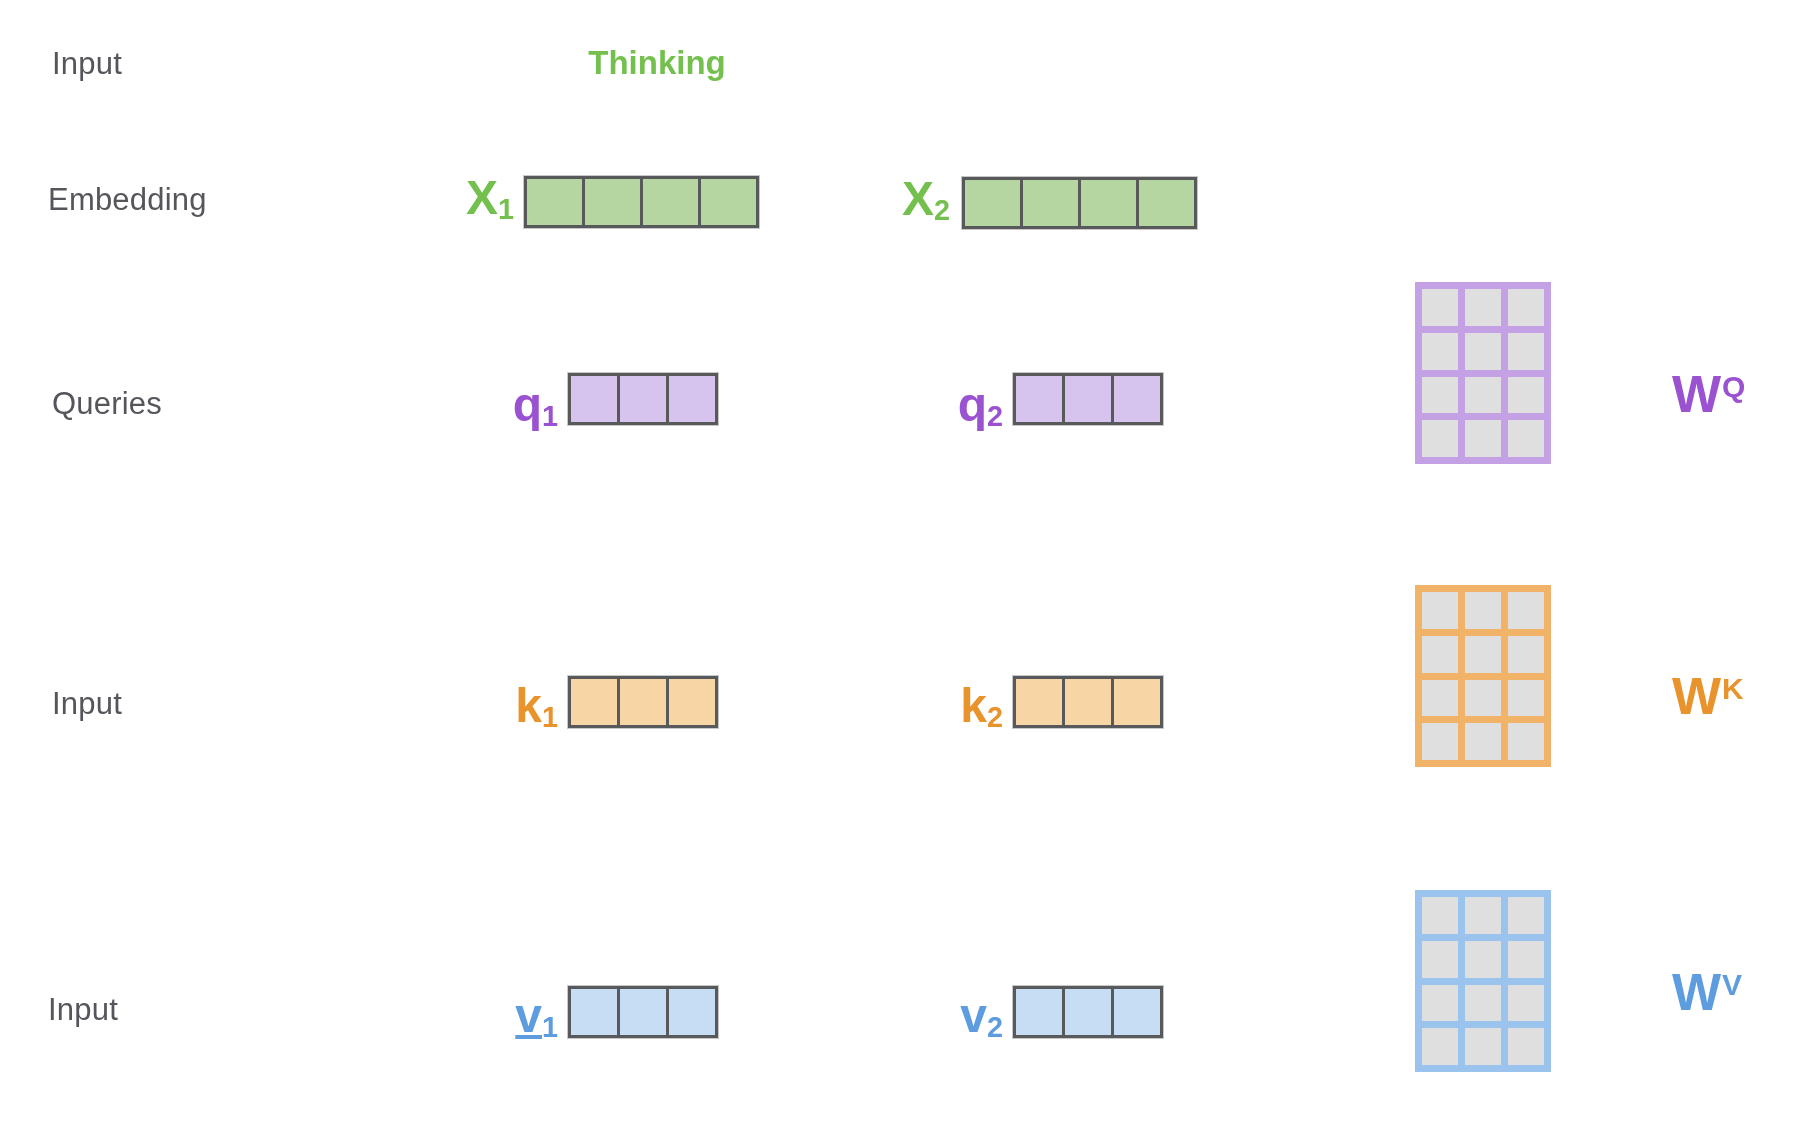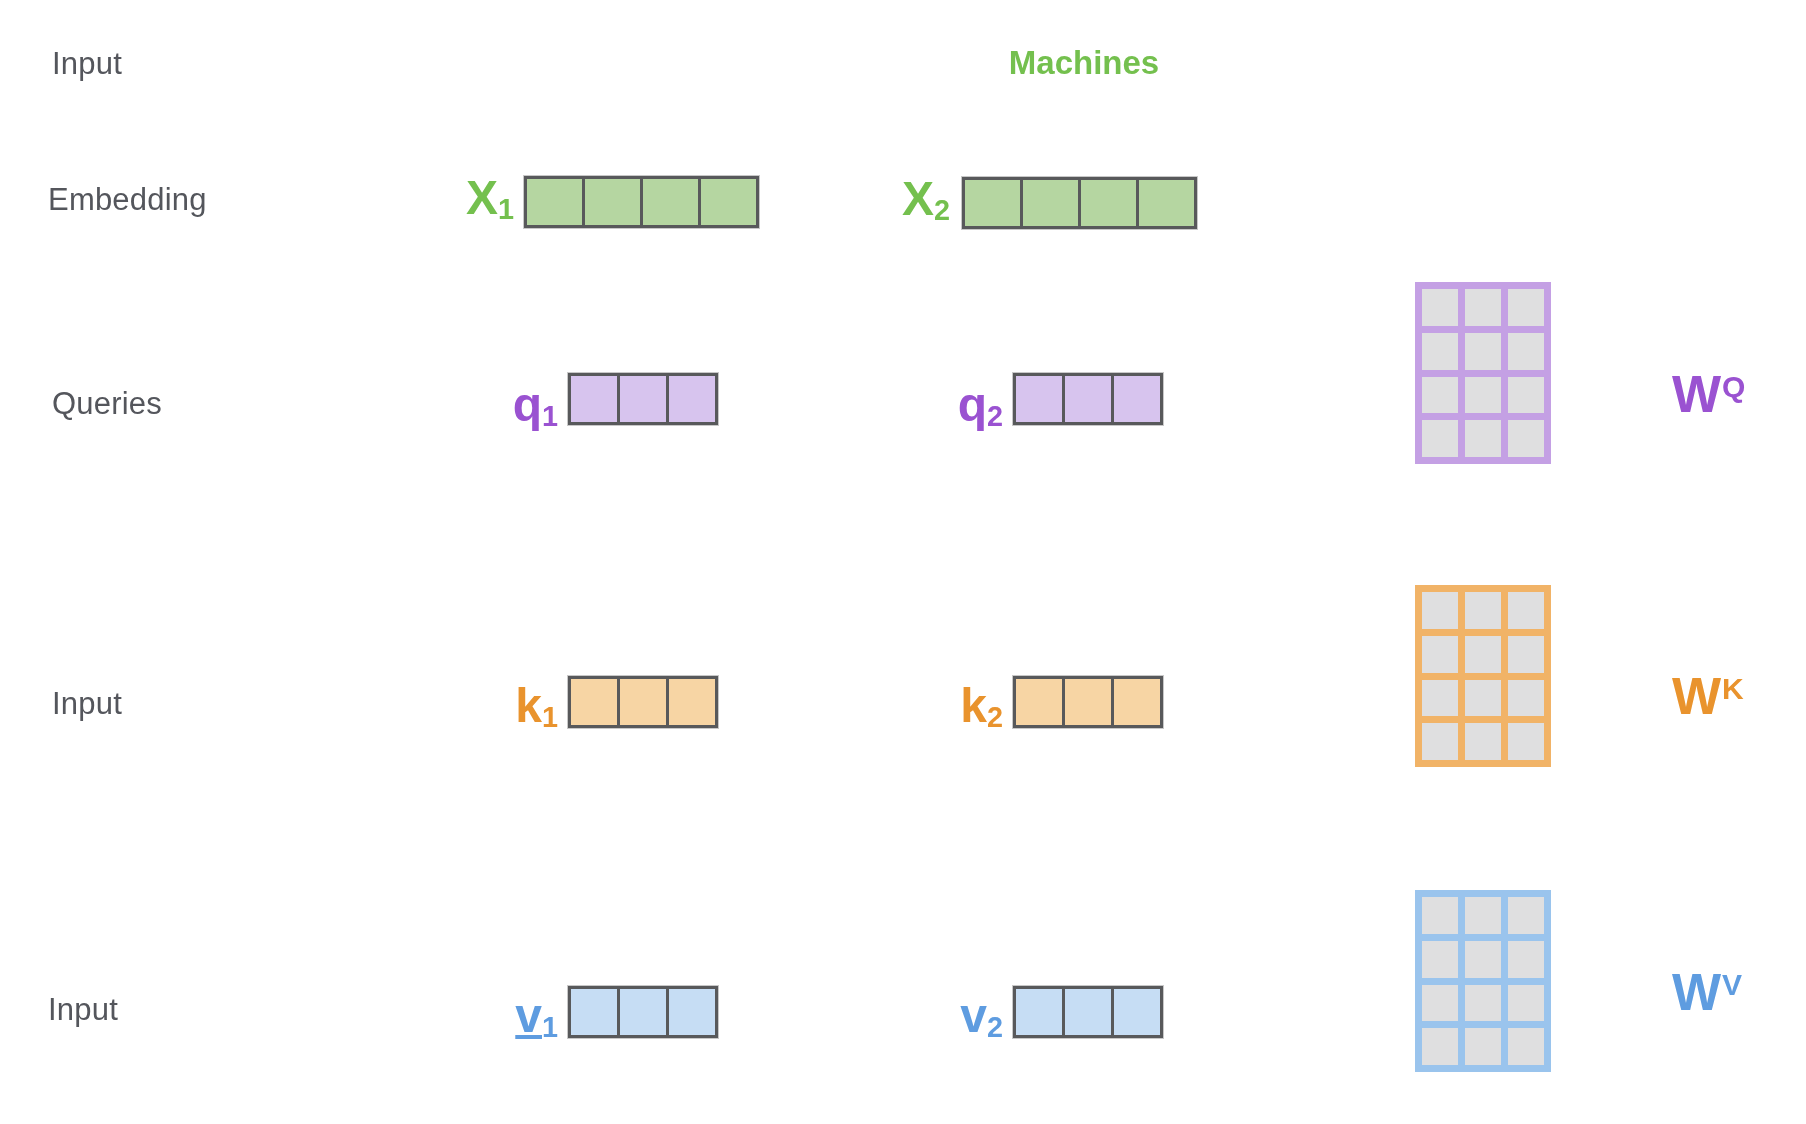--- a/index.html
+++ b/index.html
@@ -69,21 +69,21 @@
     letter-spacing:1px;
   }
   .wlabel sup{font-size:30px;vertical-align:15px;letter-spacing:0;}
 </style>
 </head>
 <body>
 
 <div class="canvas">
 
   <span class="rowlabel" style="left:52px;top:46px;">Input</span>
-  <span class="tokenheader" style="left:974px;top:44px;">Machines</span>
+  <span class="tokenheader" style="left:547px;top:44px;">Thinking</span>
 
   <span class="rowlabel" style="left:48px;top:182px;">Embedding</span>
 
   <span class="veclabel green-t" style="left:414px;top:170px;"><span>X</span><sub>1</sub></span>
   <div class="vec emb" style="left:524px;top:176px;">
     <div class="cell"></div>
     <div class="cell"></div>
     <div class="cell"></div>
     <div class="cell"></div>
   </div>

